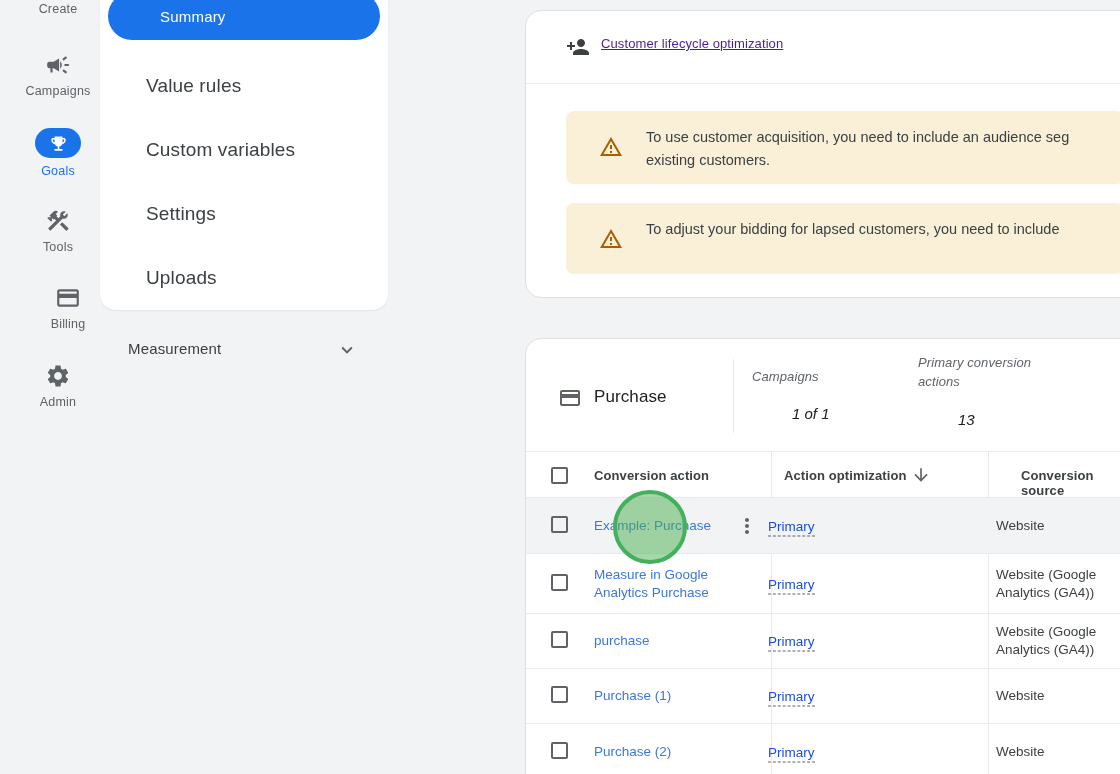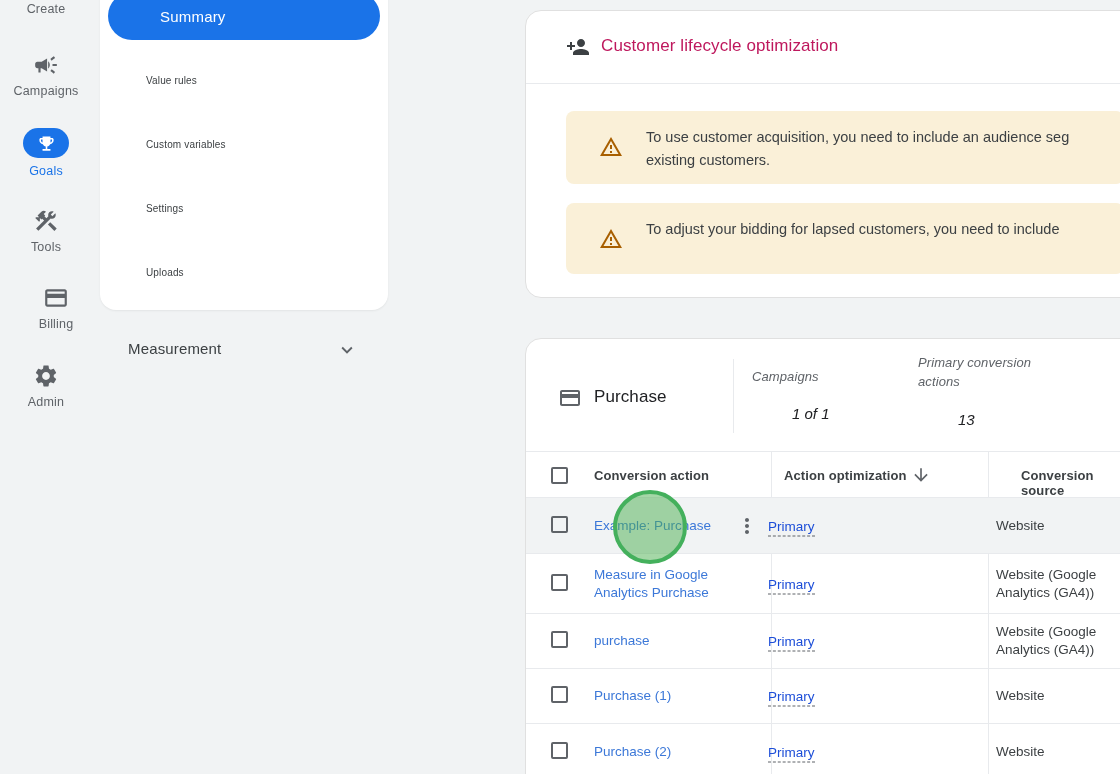--- a/index.html
+++ b/index.html
@@ -7,55 +7,55 @@
   body {
     font-family:"Liberation Sans", sans-serif;
     background:#f1f3f4;
     color:#3c4043;
     overflow:hidden;
     position:relative;
   }
   .page { position:relative; width:1120px; height:774px; overflow:hidden; }
 
   
-  .sidebar { position:absolute; left:0; top:0; width:92px; height:637px; }
+  .sidebar { position:absolute; left:12px; top:0; width:92px; height:637px; }
   .side-item { position:absolute; left:0; width:92px; text-align:center; cursor:pointer; }
   .side-item .ico { display:block; margin:0 auto; width:26px; height:26px; color:#5f6368; }
   .side-item .ico svg { width:26px; height:26px; fill:currentColor; }
   .side-label { display:block; margin-top:6px; font-size:12.5px; color:#5f6368; letter-spacing:.2px; }
   .side-item.active .side-label { color:#1a73e8; font-weight:500; }
   .goal-pill { width:46px; height:30px; margin:0 auto; background:#1a73e8; border-radius:15px;
                display:flex; align-items:center; justify-content:center; }
   .goal-pill svg { width:19px; height:19px; fill:#ffffff; }
 
   
   .subnav-card { position:absolute; left:100px; top:-16px; width:288px; height:326px;
                  background:#ffffff; border-radius:16px; box-shadow:0 1px 2px rgba(60,64,67,.08); }
   .subnav-pill { position:absolute; left:8px; top:8px; right:8px; height:48px; background:#1a73e8;
                  border-radius:24px; display:flex; align-items:center; cursor:pointer; }
   .subnav-pill span { margin-left:52px; color:#ffffff; font-size:15px; font-weight:500; letter-spacing:.2px; }
-  .subnav-item { position:absolute; left:46px; font-size:10px; color:#3c4043; letter-spacing:.15px; cursor:pointer; }
+  .subnav-item { position:absolute; left:46px; font-size:19px; color:#3c4043; letter-spacing:.15px; cursor:pointer; }
   .subnav-item.i1 { top:91px; } .subnav-item.i2 { top:155px; }
   .subnav-item.i3 { top:219px; } .subnav-item.i4 { top:283px; }
 
   .measurement-row { position:absolute; left:100px; top:336px; width:288px; height:28px; cursor:pointer; }
   .measurement-row .lbl { position:absolute; left:28px; top:4px; font-size:15px; color:#3c4043; letter-spacing:.15px; }
   .measurement-row .chev { position:absolute; right:30px; top:3px; width:22px; height:22px; color:#5f6368; }
   .measurement-row .chev svg { width:22px; height:22px; fill:currentColor; }
 
   
   .card { position:absolute; left:525px; width:615px; background:#ffffff;
           border:1px solid #e0e0e0; border-radius:16px; }
   .card1 { top:10px; height:288px; }
   .card2 { top:338px; height:452px; }
 
   .card1-header { position:absolute; left:0; top:0; right:0; height:73px; border-bottom:1px solid #e8eaed; }
   .card-title-icon { position:absolute; left:40px; top:24px; width:24px; height:24px; color:#3c4043; }
   .card-title-icon svg { width:24px; height:24px; fill:currentColor; }
-  .card-title { position:absolute; left:75px; top:25px; font-size:17px; color:#be185d; letter-spacing:.1px; }
+  .card-title { position:absolute; left:75px; top:25px; font-size:13px; color:#4c1d95; letter-spacing:.1px;text-decoration:underline; }
 
   .banner { position:absolute; left:40px; right:15px; background:#faf0d8; border-radius:8px; }
   .banner.b1 { top:100px; height:73px; }
   .banner.b2 { top:192px; height:71px; }
   .banner .warn-ico { position:absolute; left:33px; top:24px; width:24px; height:24px; color:#a85f00; }
   .banner .warn-ico svg { width:24px; height:24px; fill:currentColor; }
   .banner .txt { position:absolute; left:80px; top:15px; font-size:14.5px; line-height:23px;
                  color:#3c4043; white-space:nowrap; }
 
   

